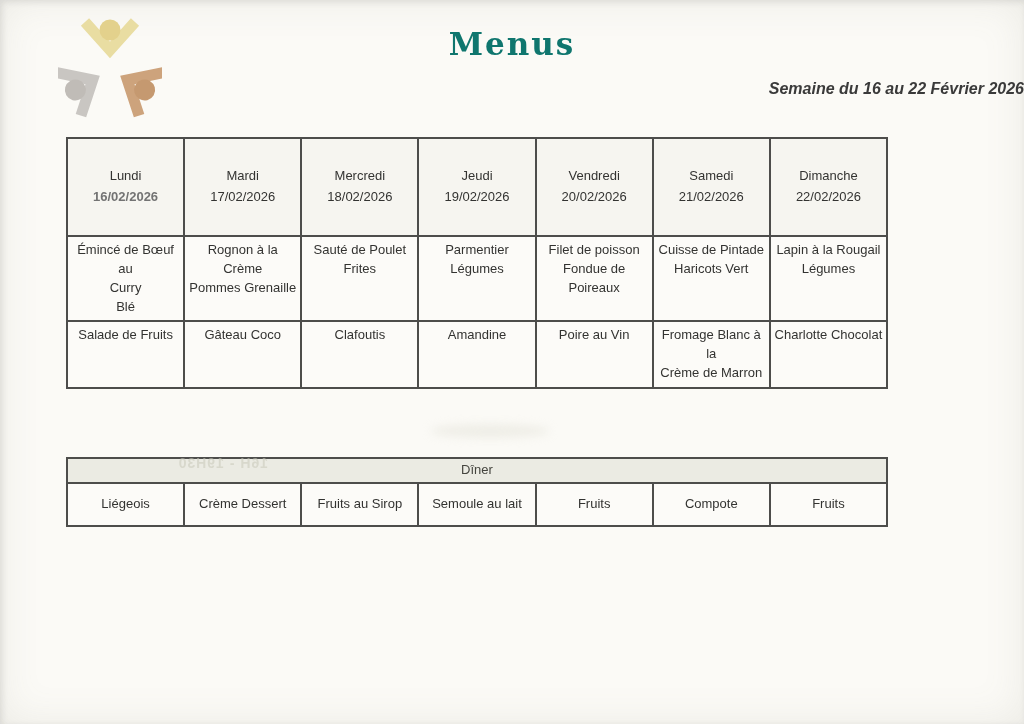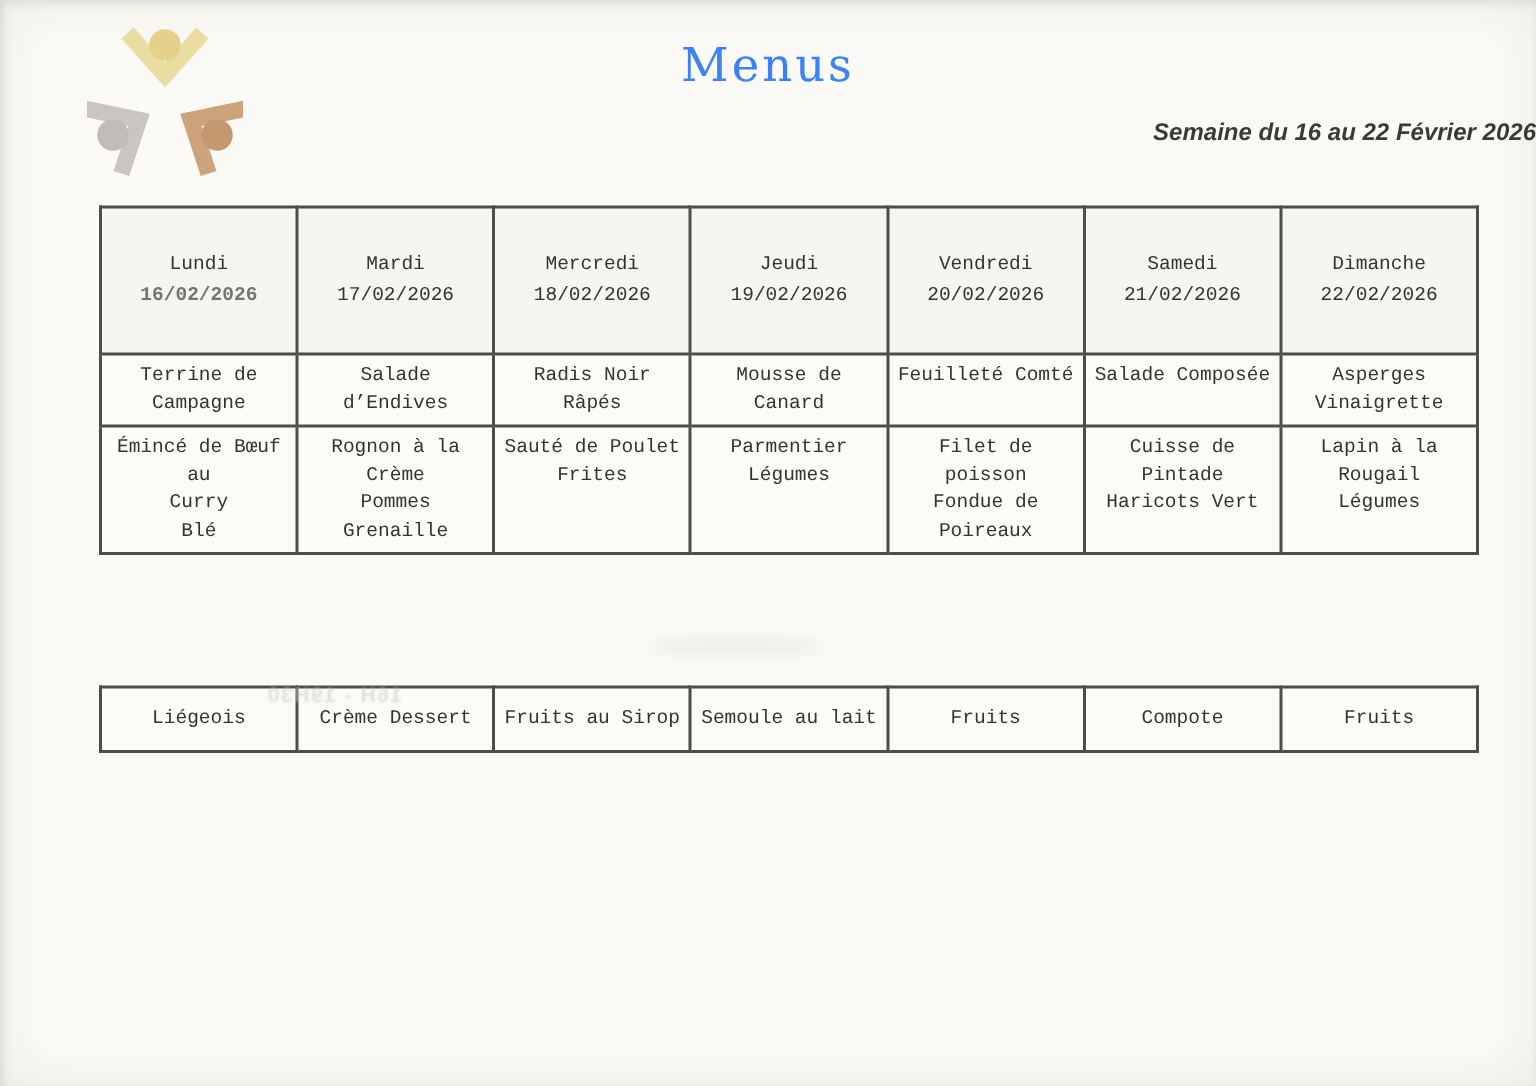--- a/index.html
+++ b/index.html
@@ -17,43 +17,42 @@
   }
 
   
   .logo {
     position: absolute; left: 58px; top: 14px; width: 104px; height: 106px;
   }
   .page-title {
     position: absolute; left: 0; top: 26px; width: 1024px;
     text-align: center;
     font-family: "DejaVu Serif", serif;
-    font-weight: 400;
+    font-weight: 700;
     font-size: 31px;
     letter-spacing: 2px;
-    color: #3b82f6;
+    color: #0f766e;
   }
   .page-subtitle {
     position: absolute; left: 0; top: 80px; width: 1024px;
     text-align: right;
     font-weight: 700;
     font-style: italic;
     font-size: 16px;
     color: #3a3a3a;
   }
 
   
   table.menu-table {
     position: absolute;
     left: 66px;
-    width: 920px;
+    width: 822px;
     border-collapse: collapse;
     table-layout: fixed;
     background: #fcfbf8;
-    font-family: Liberation Mono, monospace;
   }
   #lunch-table { top: 137px; }
   #dinner-table { top: 457px; }
   .menu-table td {
     border: 2px solid #4d4d4b;
     text-align: center;
     vertical-align: top;
     font-size: 13px;
     line-height: 1.45;
     padding: 4px 3px;
@@ -140,54 +139,57 @@
   <tbody>
     <tr>
       <td class="day-cell"><div>Lundi</div><div class="date bold">16/02/2026</div></td>
       <td class="day-cell"><div>Mardi</div><div class="date">17/02/2026</div></td>
       <td class="day-cell"><div>Mercredi</div><div class="date">18/02/2026</div></td>
       <td class="day-cell"><div>Jeudi</div><div class="date">19/02/2026</div></td>
       <td class="day-cell"><div>Vendredi</div><div class="date">20/02/2026</div></td>
       <td class="day-cell"><div>Samedi</div><div class="date">21/02/2026</div></td>
       <td class="day-cell"><div>Dimanche</div><div class="date">22/02/2026</div></td>
     </tr>
-    <tr class="dish-row-1">
-      <td>Terrine de
-Campagne</td>
-      <td>Salade d’Endives</td>
-      <td>Radis Noir Râpés</td>
-      <td>Mousse  de Canard</td>
-      <td>Feuilleté Comté</td>
-      <td>Salade Composée</td>
-      <td>Asperges Vinaigrette</td>
-    </tr>
     <tr class="dish-row-2">
       <td>Émincé de Bœuf au
 Curry
 Blé</td>
       <td>Rognon à la Crème
 Pommes Grenaille</td>
       <td>Sauté de Poulet
 Frites</td>
       <td>Parmentier Légumes</td>
       <td>Filet de poisson
 Fondue de Poireaux</td>
       <td>Cuisse de Pintade
 Haricots Vert</td>
       <td>Lapin à la Rougail
 Légumes</td>
     </tr>
+    <tr class="dish-row-3">
+      <td>Salade de Fruits</td>
+      <td>Gâteau Coco</td>
+      <td>Clafoutis</td>
+      <td>Amandine</td>
+      <td>Poire au Vin</td>
+      <td>Fromage Blanc à la
+Crème de Marron</td>
+      <td>Charlotte Chocolat</td>
+    </tr>
   </tbody>
 </table>
 
 <div class="smudge"></div>
 <div class="bleed-text">16H - 19H30</div>
 
 <table class="menu-table" id="dinner-table">
   <tbody>
+    <tr>
+      <td class="section-band" colspan="7">Dîner</td>
+    </tr>
     <tr class="dish-row-3">
       <td>Liégeois</td>
       <td>Crème Dessert</td>
       <td>Fruits au Sirop</td>
       <td>Semoule au lait</td>
       <td>Fruits</td>
       <td>Compote</td>
       <td>Fruits</td>
     </tr>
   </tbody>

